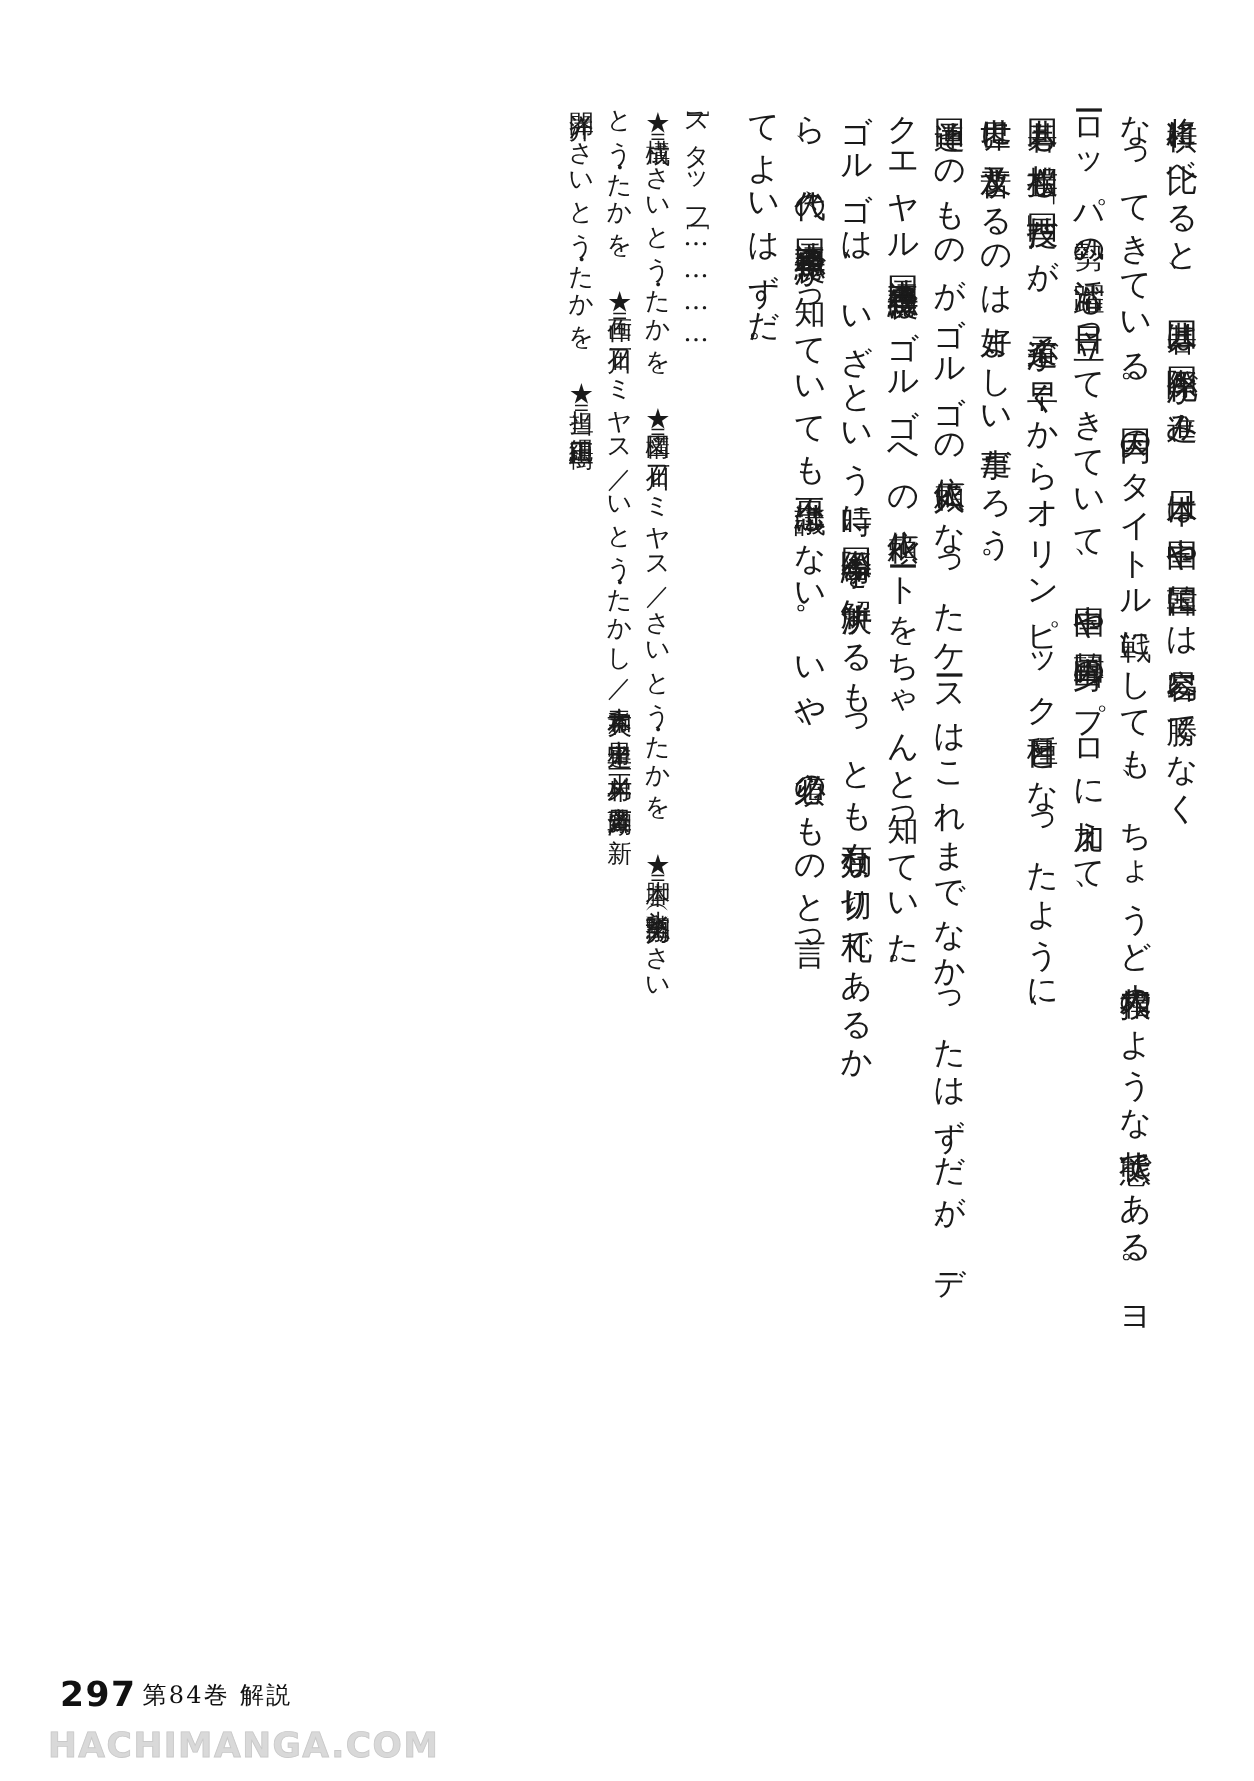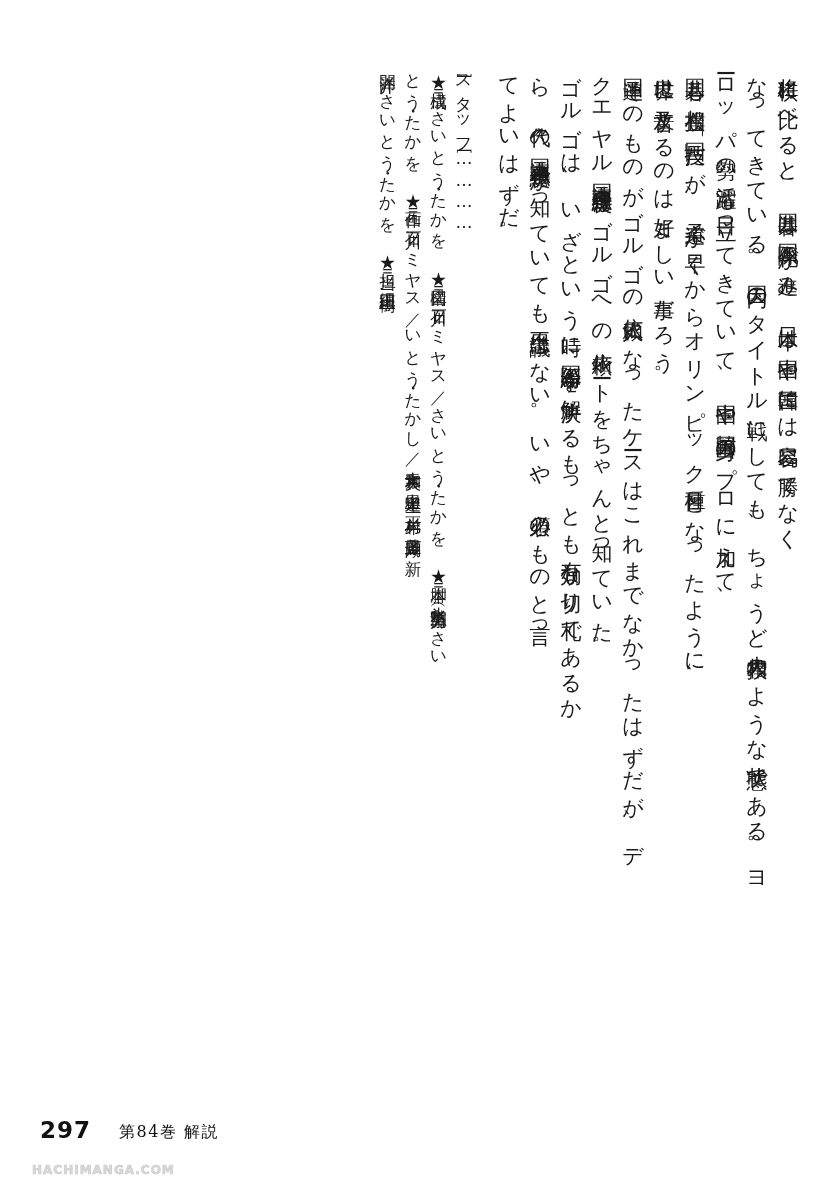--- a/index.html
+++ b/index.html
@@ -80,22 +80,22 @@
     font-size: 17px;
     letter-spacing: 1.4px;
   }
 
   
   .footer {
     position: absolute;
     left: 40px;
     bottom: 44px;
     display: flex;
-    align-items: flex-end;
-    gap: 28px;
+    align-items: center;
+    gap: 4px;
   }
   .folio {
     font-family: "DejaVu Sans", "Liberation Sans", sans-serif;
     font-size: 23px;
     font-weight: bold;
     letter-spacing: 1px;
     color: #111;
   }
   .running-head {
     font-family: "DejaVu Serif", "Liberation Serif", serif;
@@ -104,21 +104,21 @@
     letter-spacing: 1.5px;
     color: #111;
   }
 
   
   .watermark {
     position: absolute;
     left: 32px;
     bottom: 10px;
     font-family: "DejaVu Sans", "Liberation Sans", sans-serif;
-    font-size: 12px;
+    font-size: 23px;
     font-weight: bold;
     letter-spacing: 1px;
     color: #d9d9d9;
     -webkit-text-stroke: 0.6px #c9c9c9;
     user-select: none;
   }
 </style>
 </head>
 <body>
 

